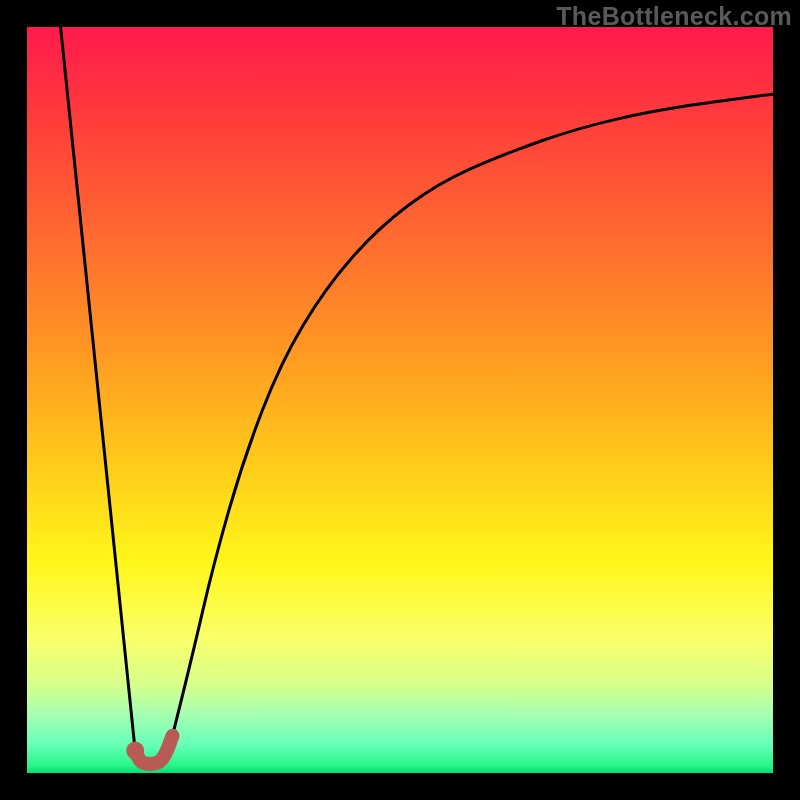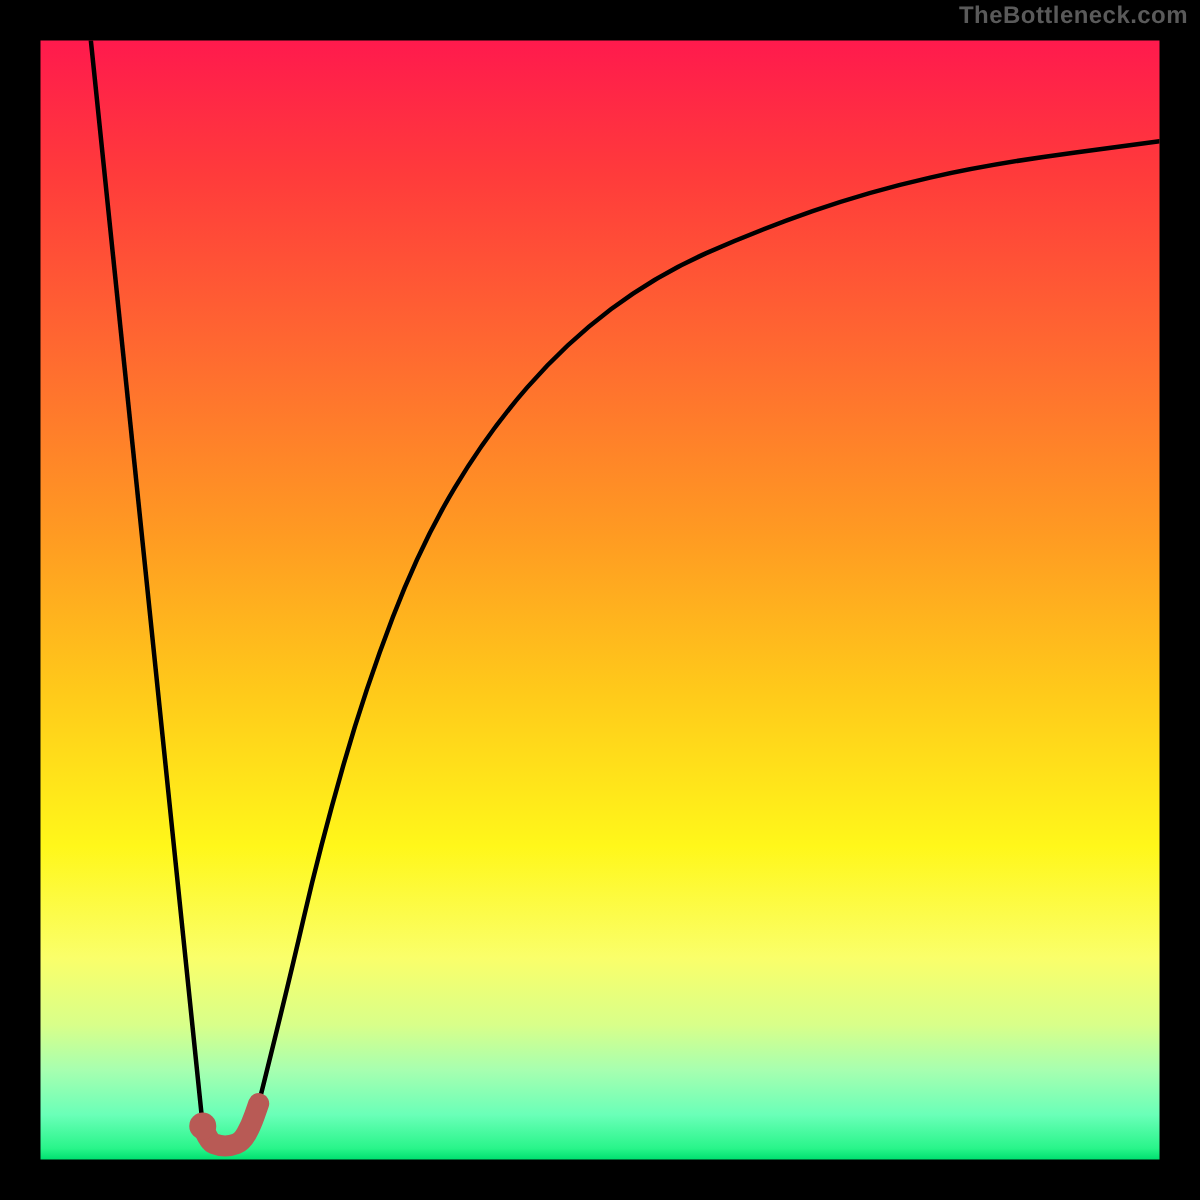--- a/index.html
+++ b/index.html
@@ -35,21 +35,21 @@
       #6affb8 96%,
       #29f58a 99%,
       #00e070 100%
     );
   }
   .watermark {
     position: absolute;
     top: 2px;
     right: 8px;
     font-family: Arial, Helvetica, sans-serif;
-    font-size: 16px;
+    font-size: 25px;
     font-weight: bold;
     color: #5a5a5a;
     letter-spacing: 0.3px;
     z-index: 5;
   }
   svg.curves {
     position: absolute;
     left: 0;
     top: 0;
     width: 746px;

